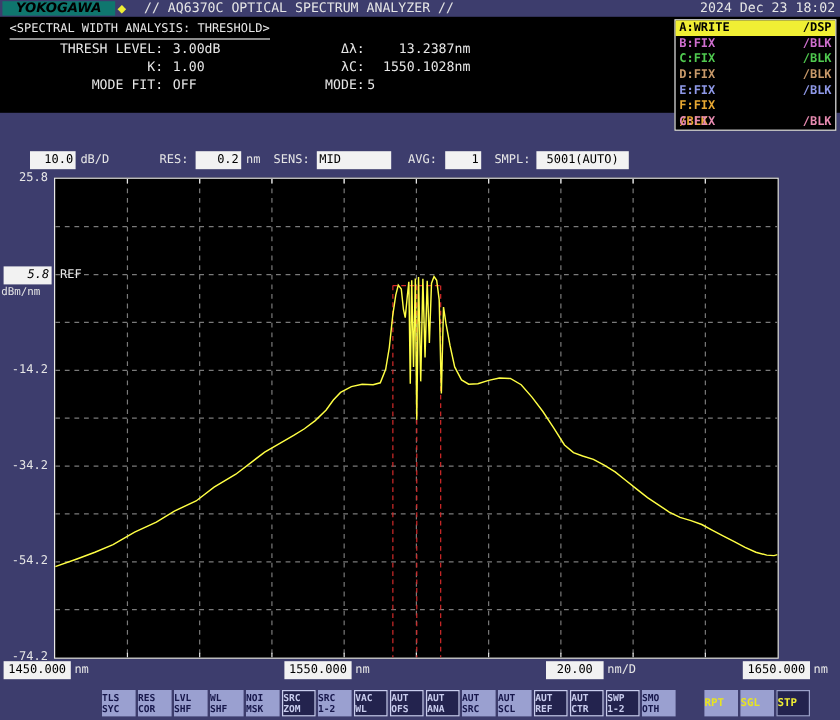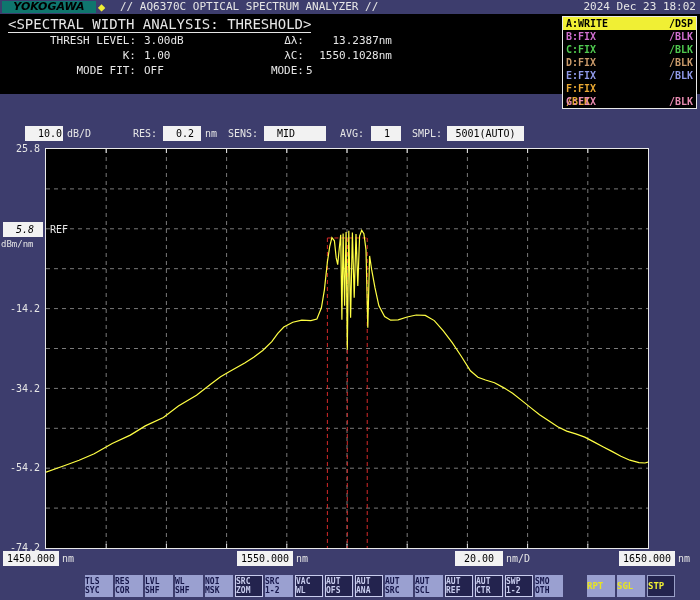--- a/index.html
+++ b/index.html
@@ -17,21 +17,21 @@
     background:#0f766e; color:#000;
     font:bold italic 11px "DejaVu Sans", sans-serif;
     text-align:center; line-height:12px; letter-spacing:0px;
   }
   #logo-diamond { position:absolute; left:98px; top:0px; color:#f0ef34; font-size:12px; line-height:14px; }
   #main-title { position:absolute; left:120px; top:1px; font-size:11px; line-height:12px; white-space:pre; }
   #datetime { position:absolute; right:4px; top:1px; font-size:11px; line-height:12px;margin-left:44px; }
   
   #top-panel { position:absolute; left:0; top:14px; width:700px; height:80px; background:#000; }
   #analysis-heading {
-    position:absolute; left:8px; top:4px; font-size:14px; line-height:13px;
+    position:absolute; left:8px; top:4px; font-size:10px; line-height:13px;
     border-bottom:1px solid #e6e6e6; padding-bottom:1px; white-space:pre;
   }
   .ana-row { position:absolute; left:0; width:560px; height:14px; font-size:11px; line-height:14px; }
   .ana-row .l-label { position:absolute; left:0;   width:136px; text-align:right; }
   .ana-row .l-value { position:absolute; left:144px; width:100px; text-align:left; }
   .ana-row .r-label { position:absolute; left:238px; width:66px; text-align:right; }
   .ana-row .r-value { position:absolute; left:306px; width:86px; text-align:right; }
   .ana-row.value-left .r-value { text-align:left; }
   
   #trace-box {
@@ -46,21 +46,21 @@
   #meas-heading { position:absolute; left:4px; top:1px; font-size:10px; line-height:12px; white-space:pre; }
   .chip { position:absolute; top:2px; height:11px; border:1px solid #8a8a8a; color:#8a8a8a;
     font-size:9px; line-height:9px; padding:0 3px; }
   #chip-speed { left:175px; }
   #chip-angled { left:236px; }
   .meas-label { position:absolute; top:13px; font-size:10px; line-height:13px; color:#e6e6e6; }
   .meas-value { position:absolute; top:13px; font-size:11px; line-height:13px; color:#f0ef34; }
   
   #settings-row { position:absolute; left:0; top:123px; width:700px; height:25px; }
   .wbox { position:absolute; top:3px; height:15px; background:#f2f2f2; color:#000;
-    font-size:10px; line-height:15px; text-align:right; padding:0 13px; }
+    font-size:10px; line-height:15px; text-align:right; padding:0 2px; }
   .wbox.left { text-align:left; }
   .wbox.center { text-align:center; padding:0 1px; }
   .set-label { position:absolute; top:3px; font-size:10px; line-height:15px; }
   
   #plot-region { position:absolute; left:0; top:146px; width:700px; height:405px; }
   #plot { position:absolute; left:45px; top:2px; width:604px; height:401px;
     background:#000; border:1px solid #e8e8e8; }
   #plot svg { display:block; }
   .ylab { position:absolute; left:2px; width:38px; font-size:10px; line-height:13px; text-align:right; }
   #ref-box { position:absolute; left:3px; top:76px; width:40px;font-style:italic; }

